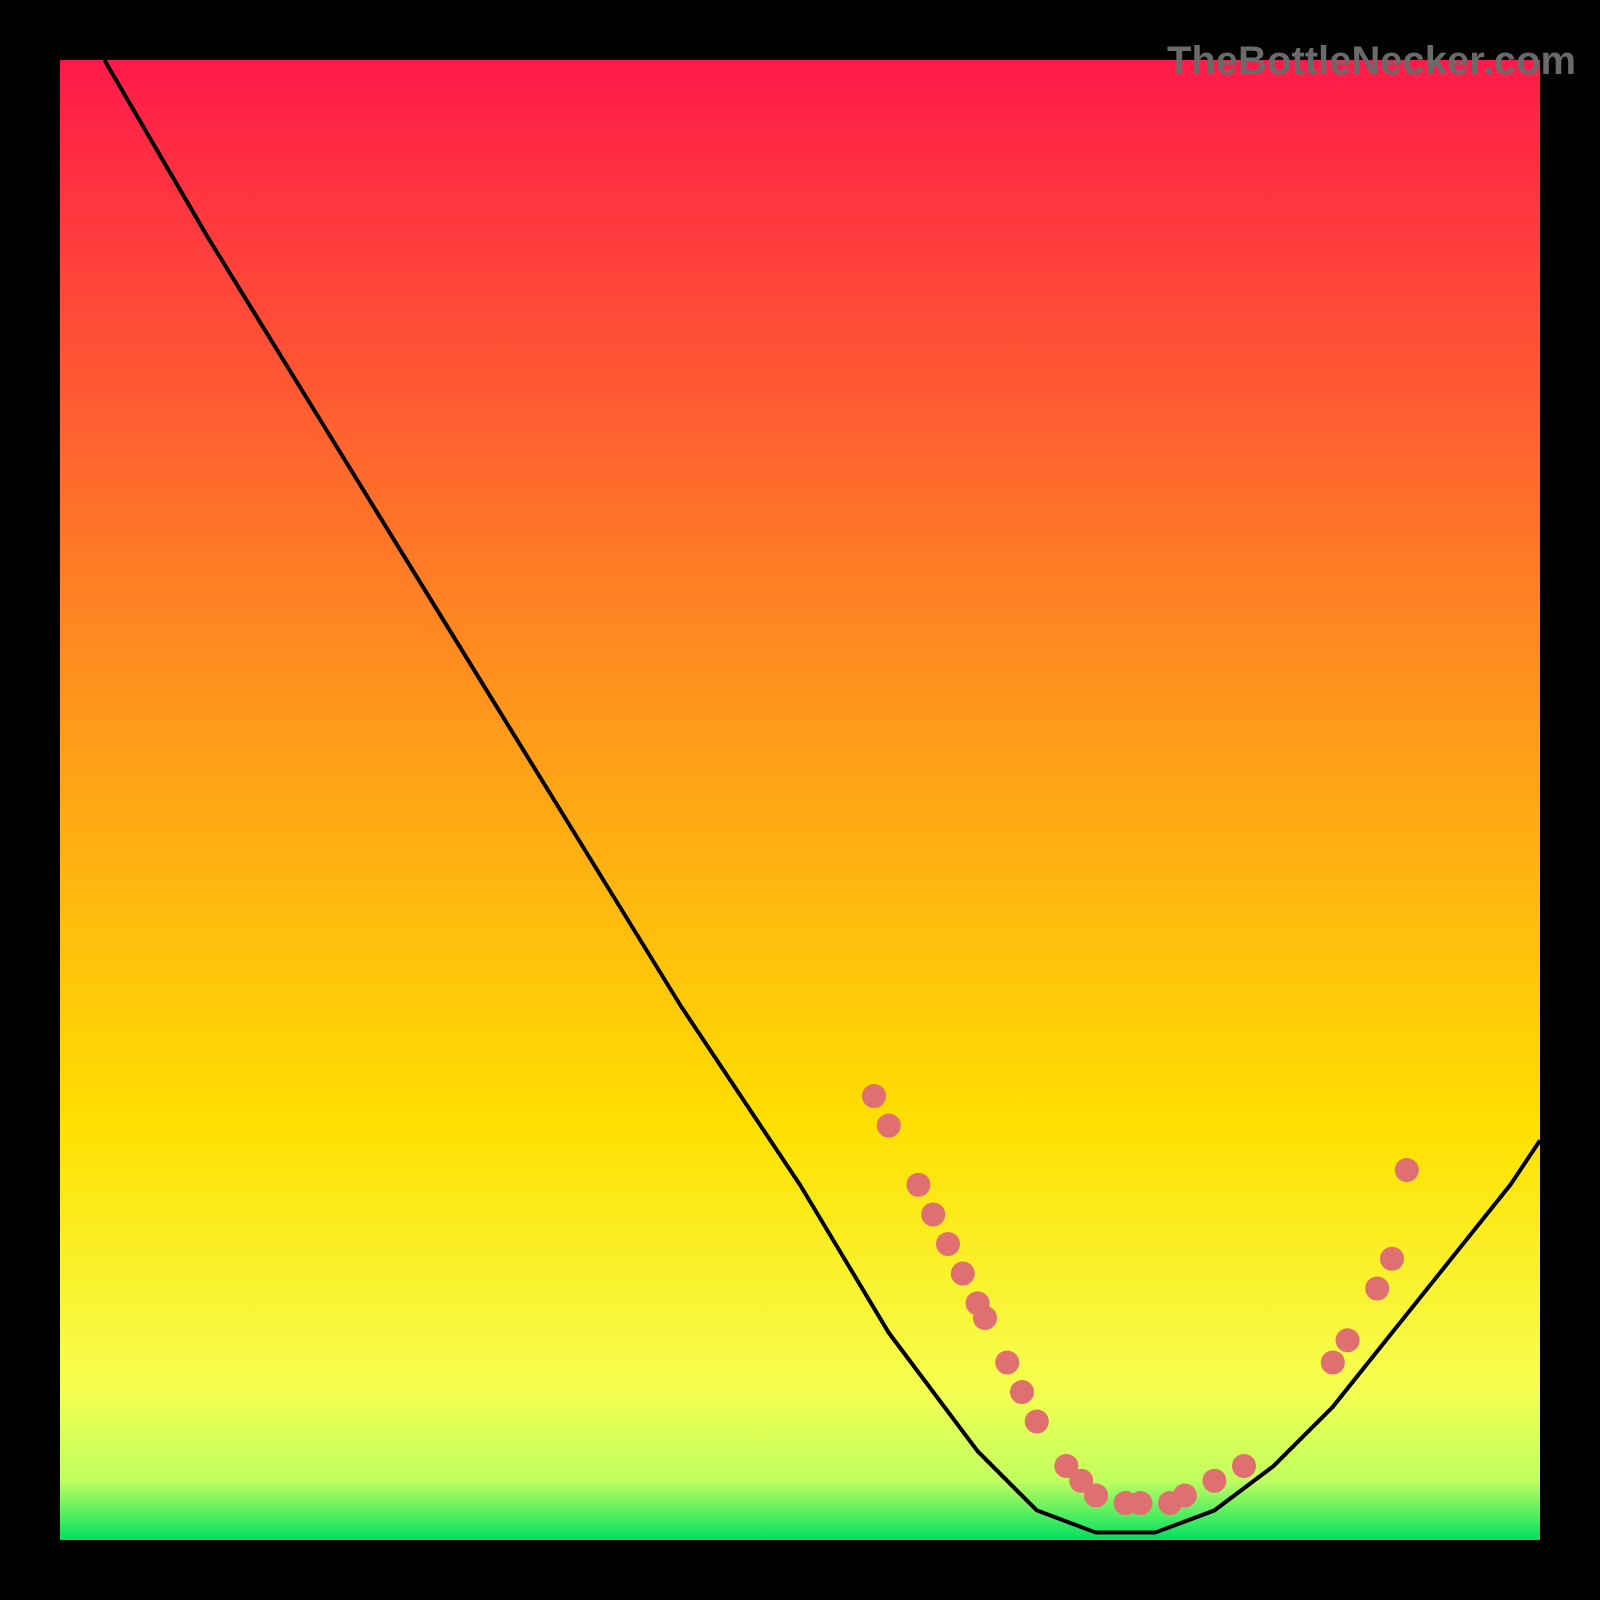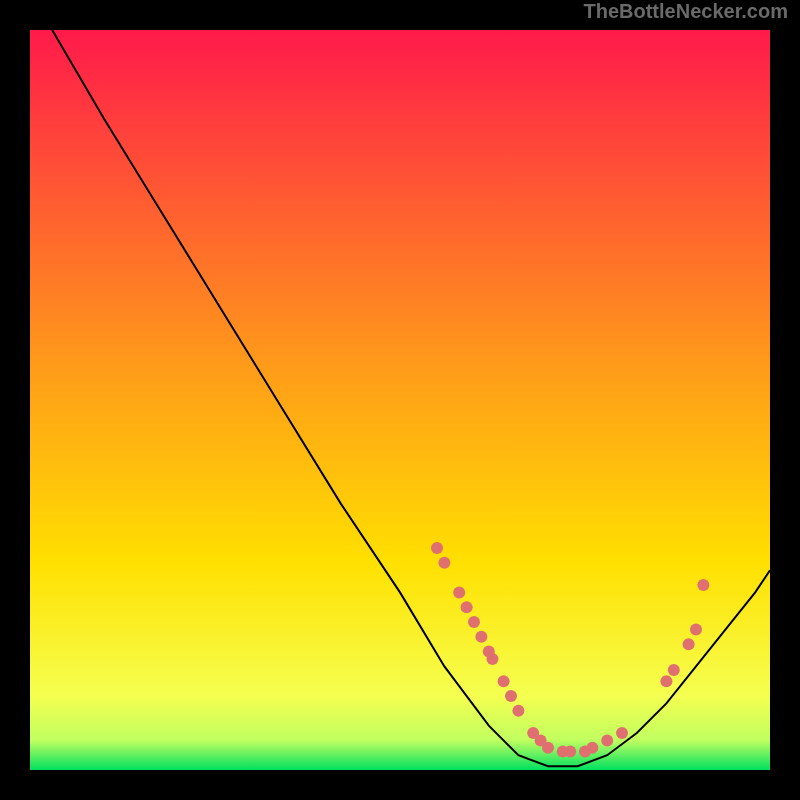--- a/index.html
+++ b/index.html
@@ -6,21 +6,21 @@
     margin: 0;
     padding: 0;
     background: #000;
     width: 800px;
     height: 800px;
     overflow: hidden;
     position: relative;
   }
   .watermark {
     position: absolute;
-    top: 0;
+    top: 20px;
     right: 12px;
     font-family: Arial, Helvetica, sans-serif;
     font-size: 20px;
     font-weight: bold;
     color: #6a6a6a;
     z-index: 10;
   }
   .plot-area {
     position: absolute;
     left: 30px;

